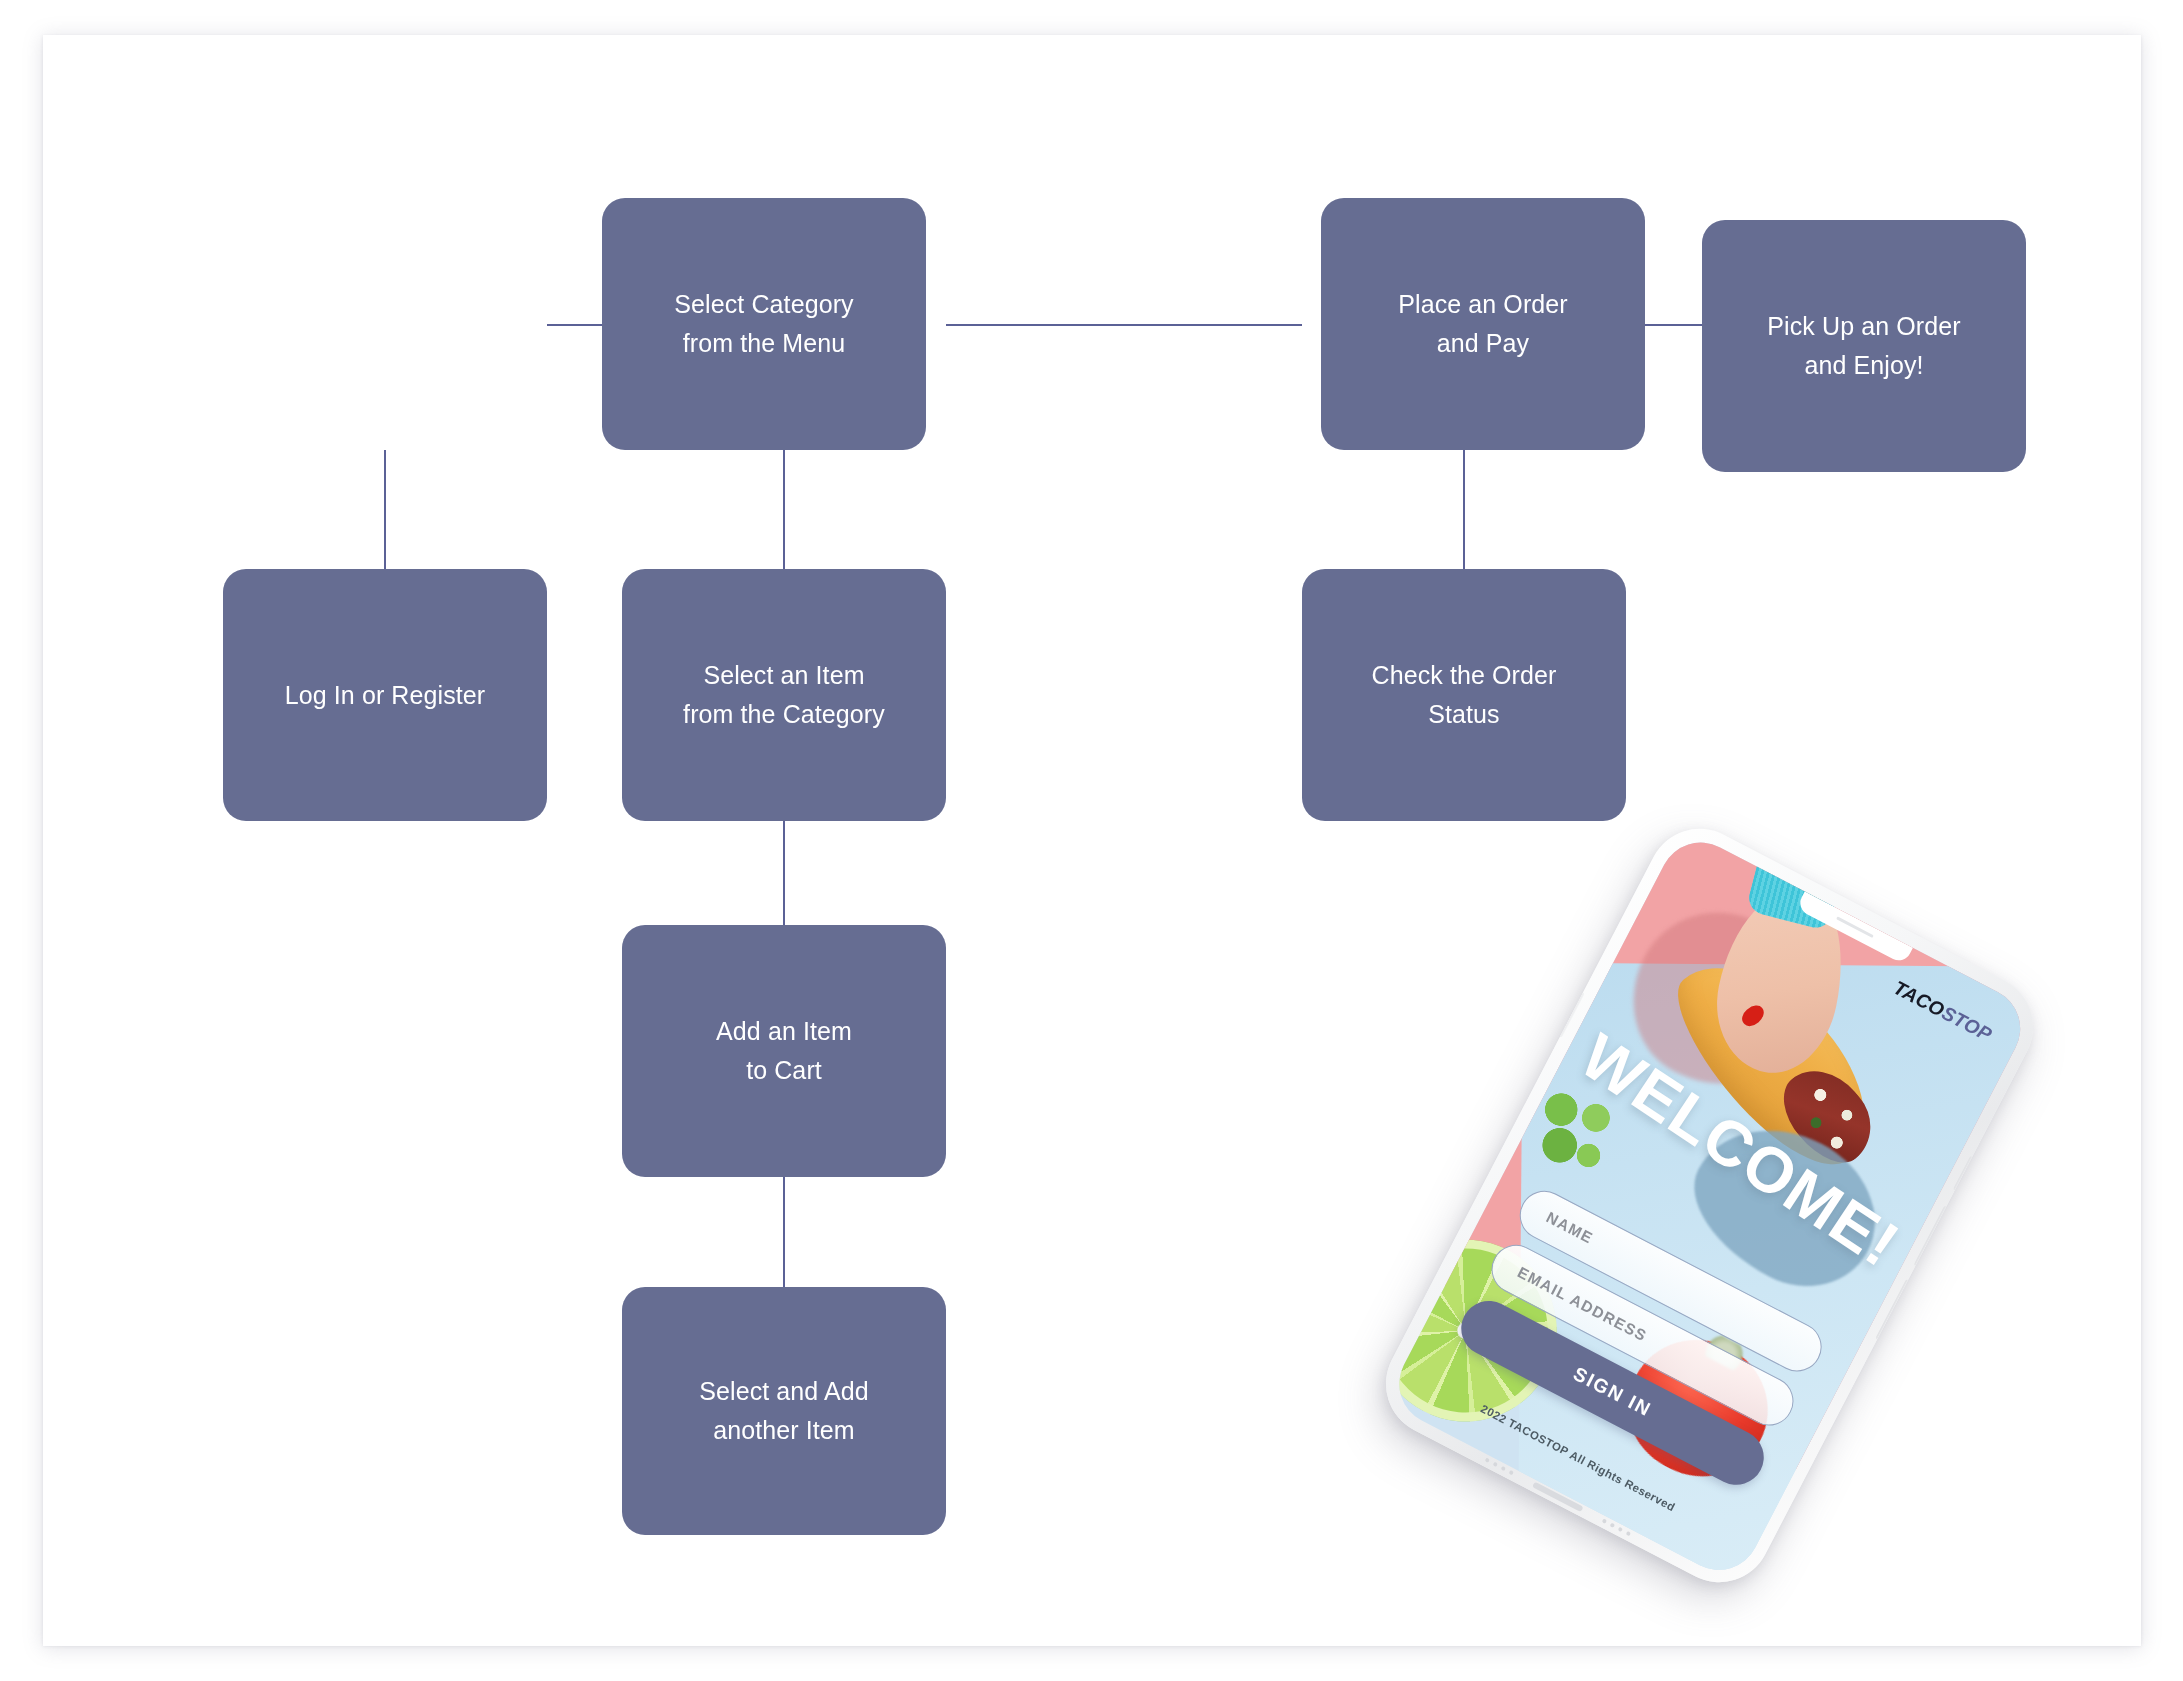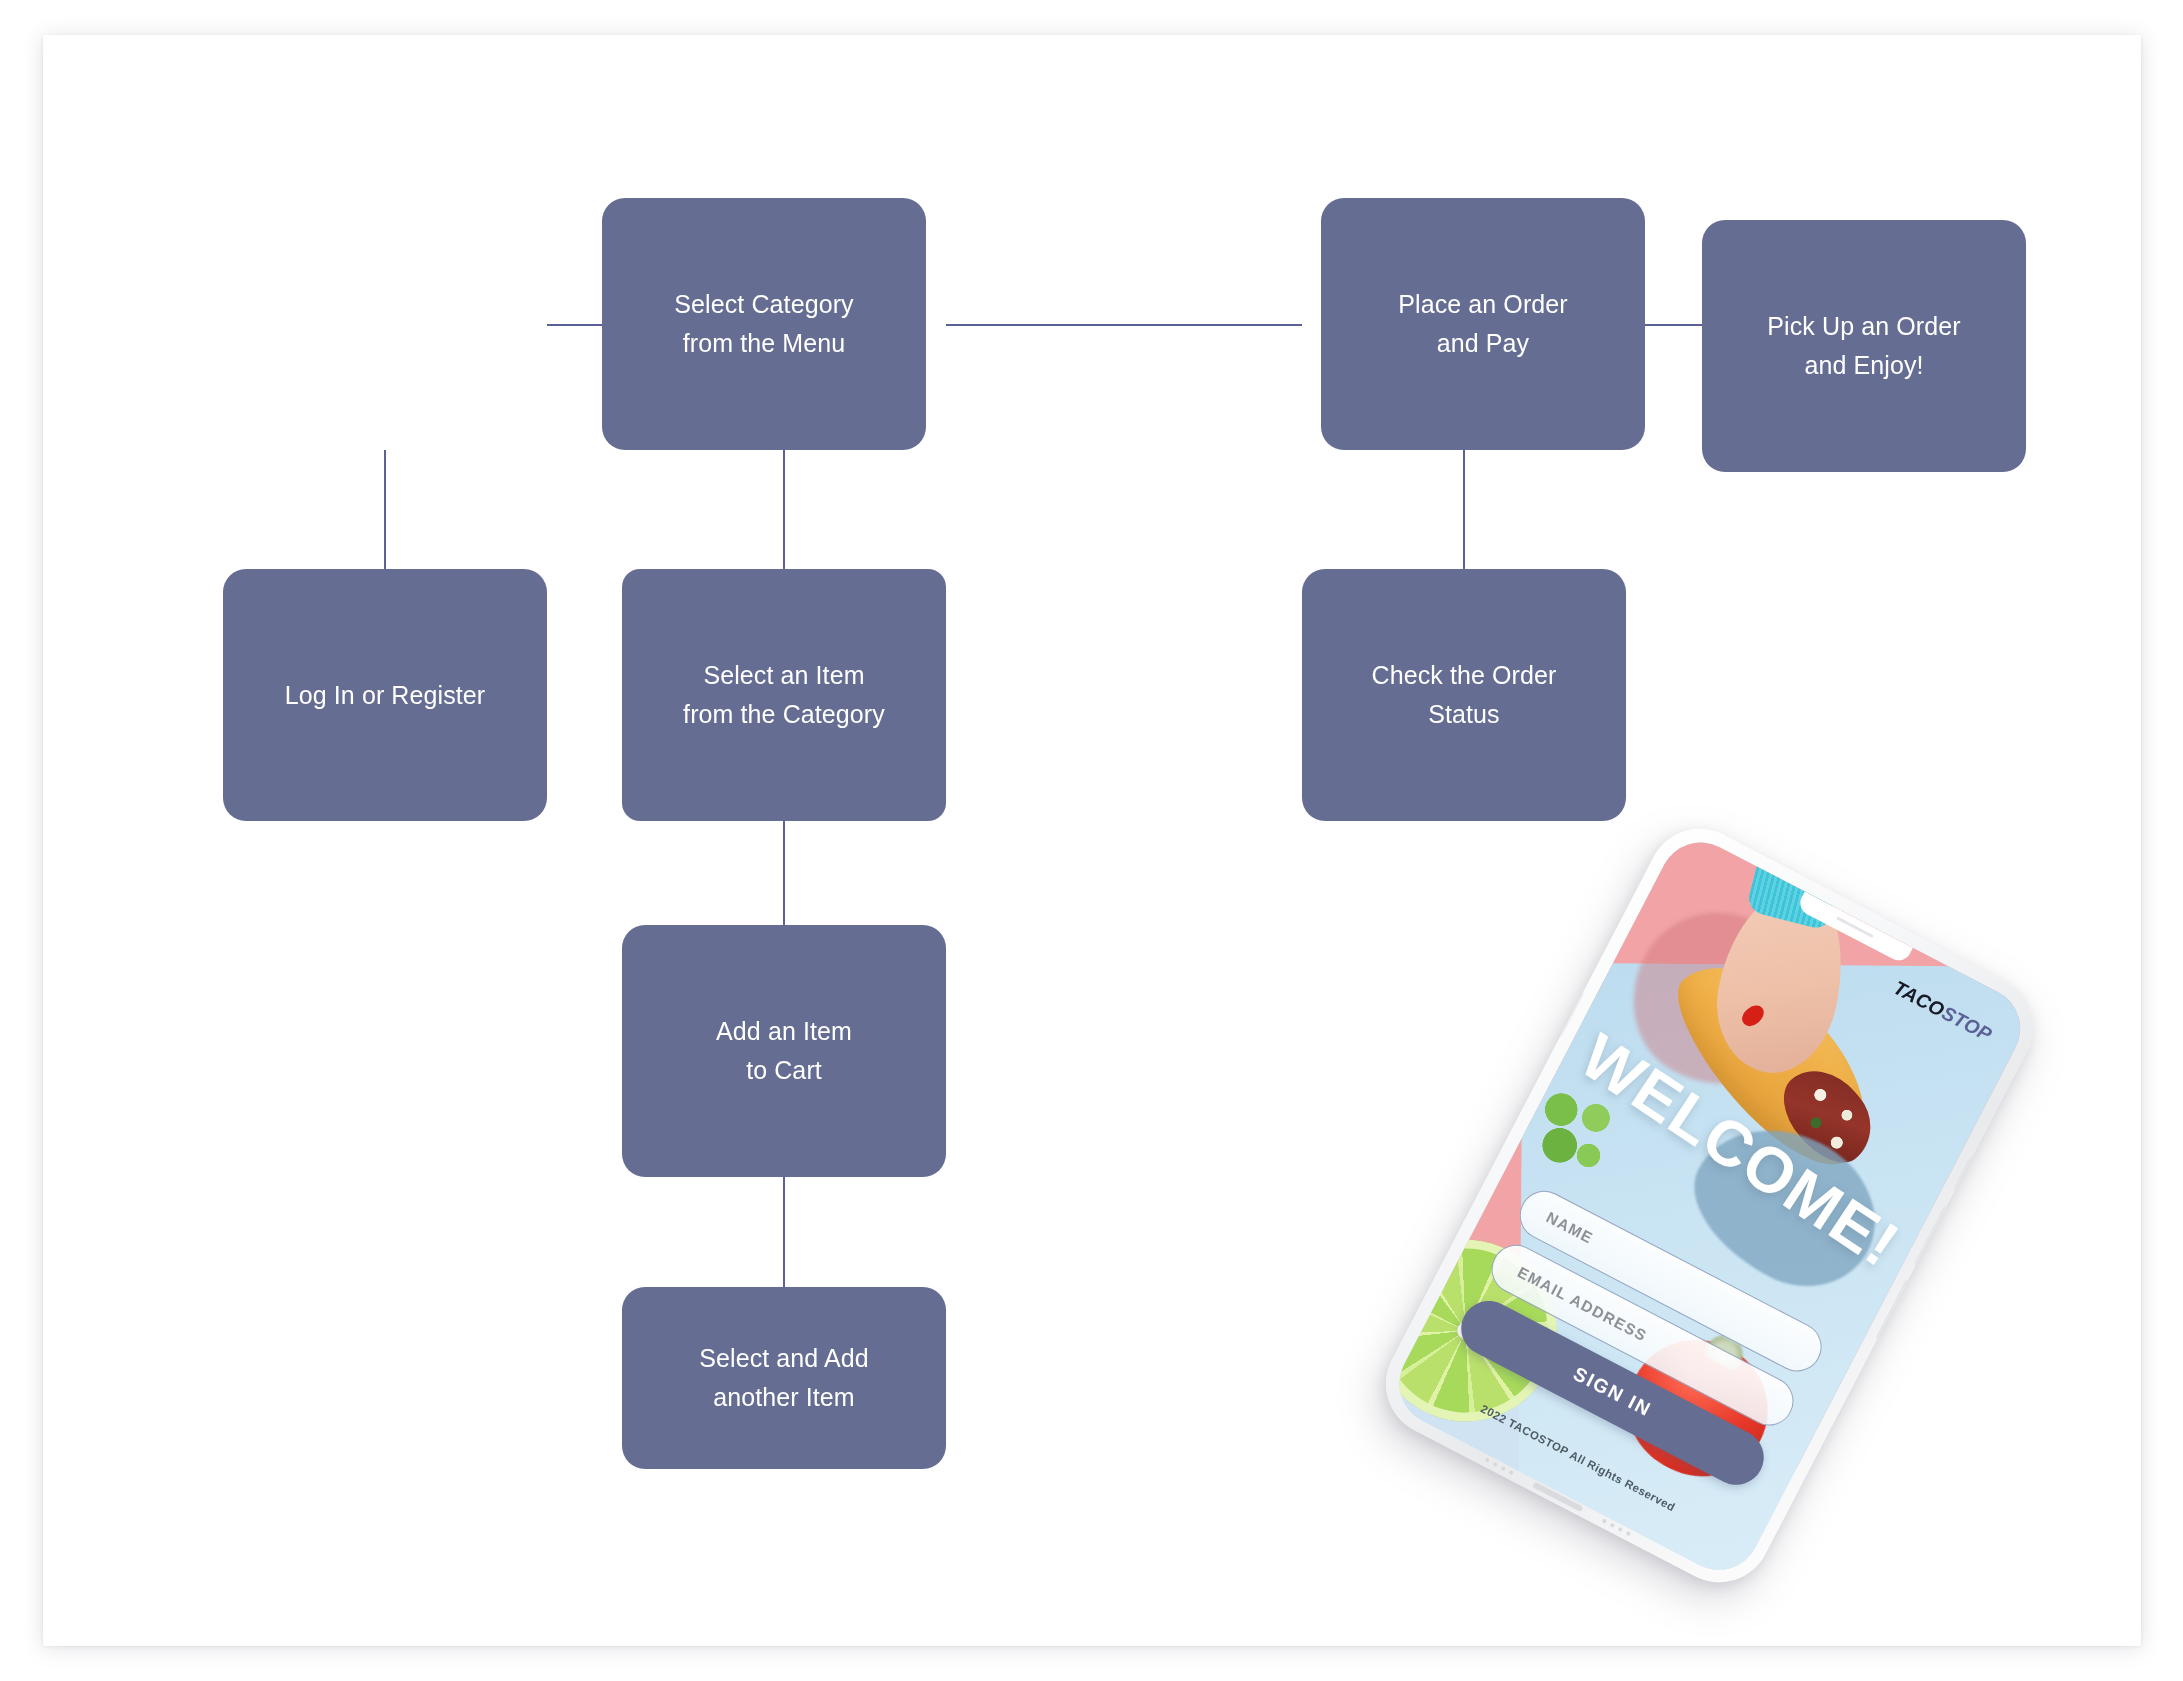--- a/index.html
+++ b/index.html
@@ -429,33 +429,33 @@
     <span class="node-text">Place an Order
 and Pay</span>
   </div>
   <div class="flow-node" style="left:1702px; top:198px; width:324px; height:252px;margin-top:22px;">
     <span class="node-text">Pick Up an Order
 and Enjoy!</span>
   </div>
   <div class="flow-node" style="left:223px; top:569px; width:324px; height:252px;">
     <span class="node-text">Log In or Register</span>
   </div>
-  <div class="flow-node" style="left:622px; top:569px; width:324px; height:252px;border-radius:18px;">
+  <div class="flow-node" style="left:622px; top:569px; width:324px; height:252px;">
     <span class="node-text">Select an Item
 from the Category</span>
   </div>
   <div class="flow-node" style="left:1302px; top:569px; width:324px; height:252px;">
     <span class="node-text">Check the Order
 Status</span>
   </div>
   <div class="flow-node" style="left:622px; top:925px; width:324px; height:252px;">
     <span class="node-text">Add an Item
 to Cart</span>
   </div>
-  <div class="flow-node" style="left:622px; top:1287px; width:324px; height:182px;">
+  <div class="flow-node" style="left:622px; top:1287px; width:324px; height:248px;">
     <span class="node-text">Select and Add
 another Item</span>
   </div>
 </div>
 
 <div id="phone-wrap">
   <div id="phone">
     <div id="phone-body">
 
       <span class="side-btn right-a"></span>

